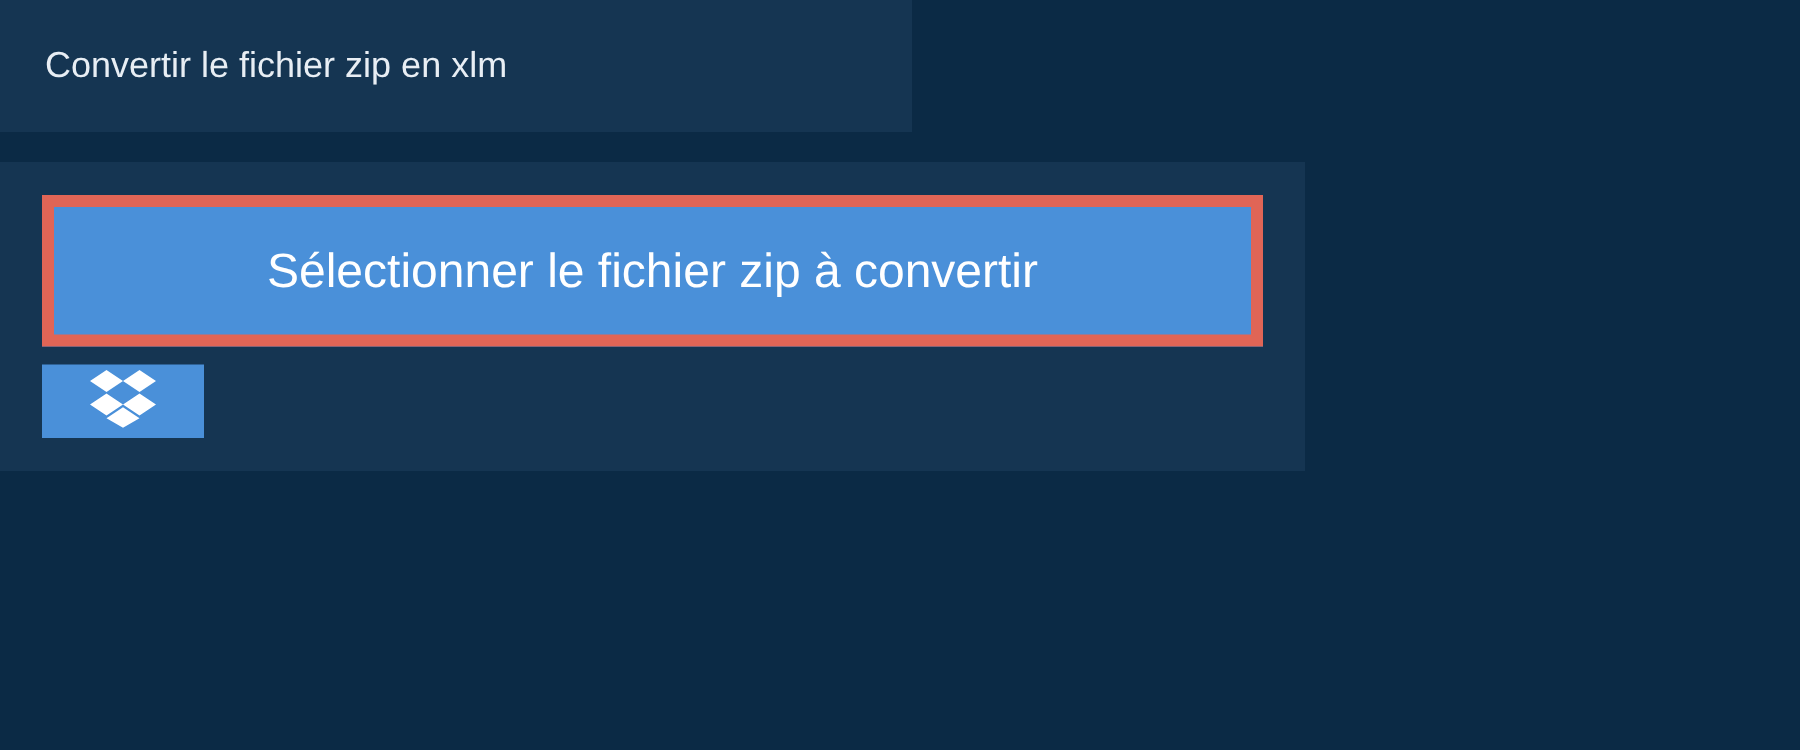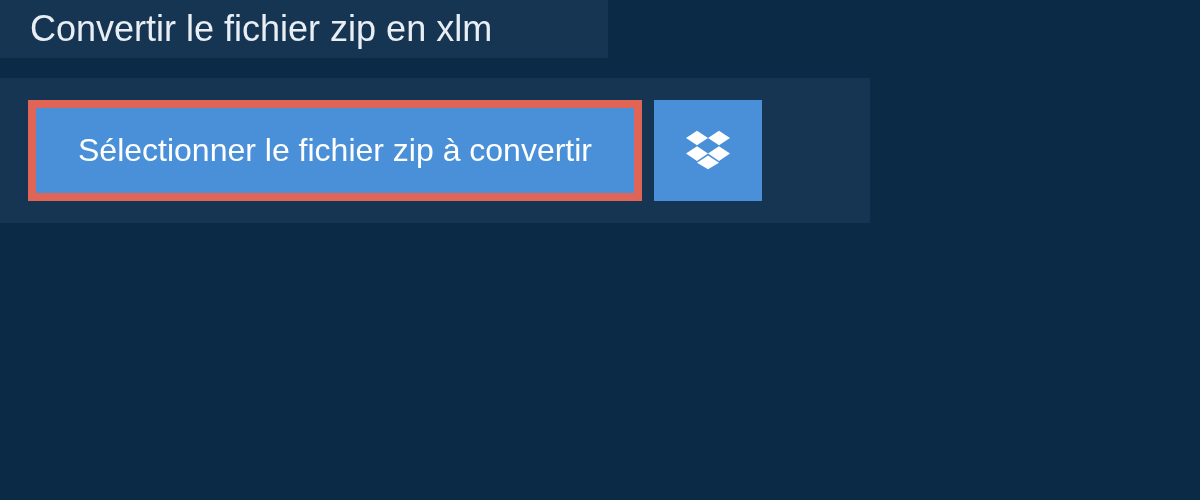--- a/index.html
+++ b/index.html
@@ -6,37 +6,38 @@
     body {
       width: 1200px;
       height: 500px;
       background: #0b2a45;
       font-family: -apple-system, BlinkMacSystemFont, 'Segoe UI', Arial, sans-serif;
       overflow: hidden;
     }
     .header-bar {
       background: #153552;
       color: #e8eef4;
-      padding: 8px 30px;
-      font-size: 36px;
+      padding: 30px 30px;
+      font-size: 24px;
       font-weight: 400;
       display: inline-block;
       width: 608px;
     }
     .upload-section {
       margin-top: 20px;
       background: #153552;
       padding: 22px 28px;
       display: inline-block;
       width: 870px;
     }
     .button-row {
       display: flex;
       gap: 12px;
       align-items: stretch;
+      flex-direction: column;
     }
     .select-button {
       background: #4a90d9;
       border: 8px solid #e06556;
       color: #ffffff;
       font-size: 32px;
       font-weight: 400;
       padding: 24px 42px;
       cursor: pointer;
       text-align: center;

